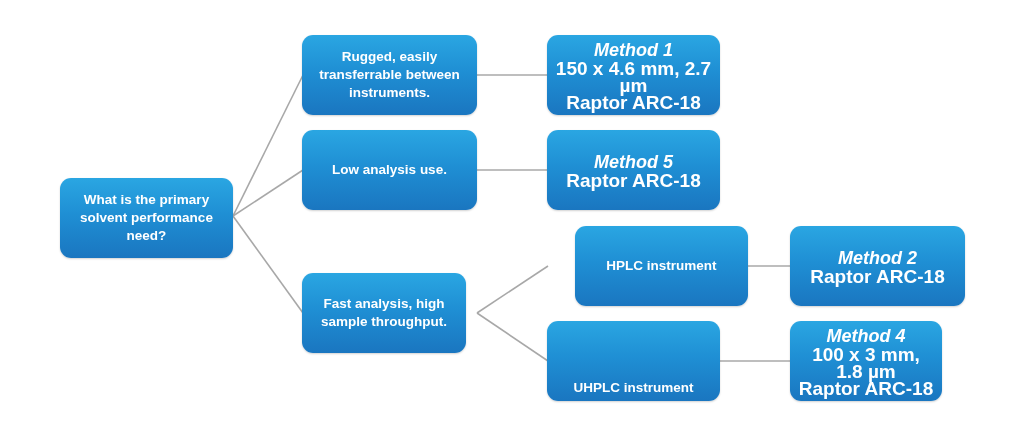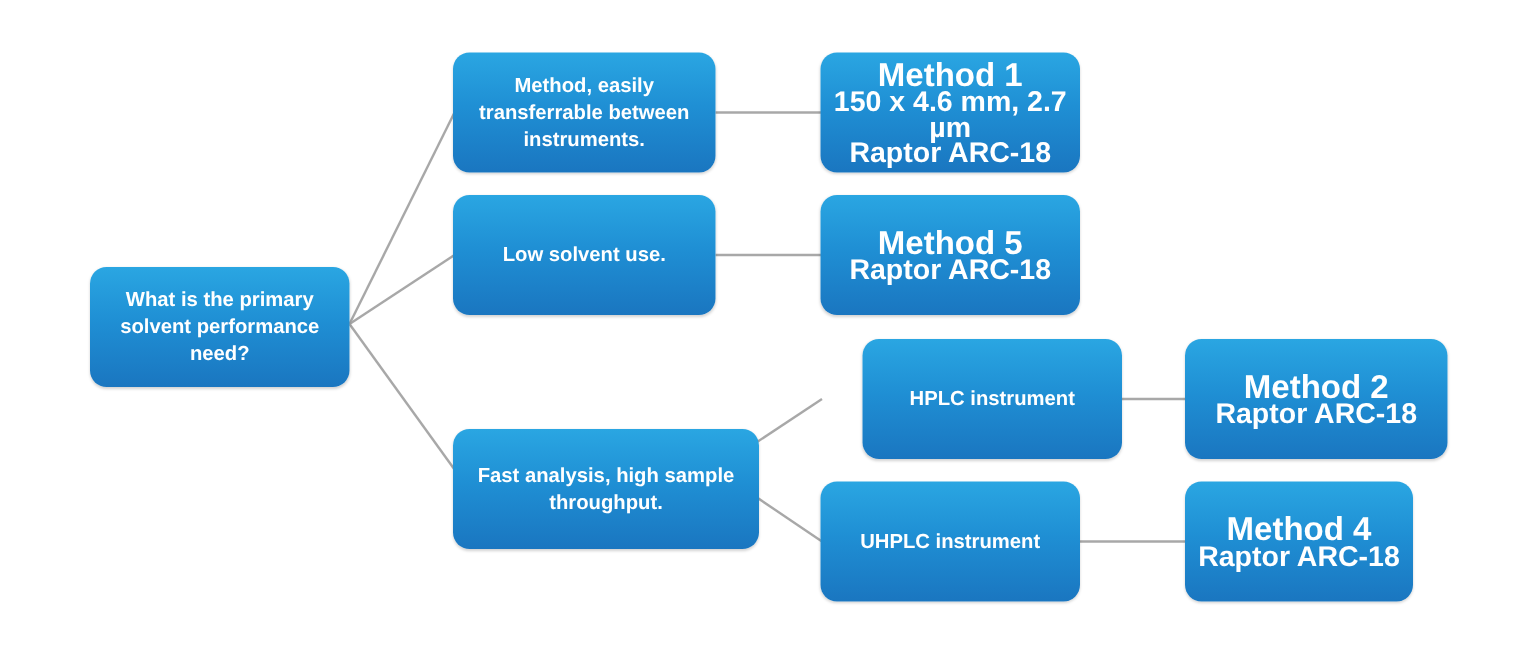--- a/index.html
+++ b/index.html
@@ -12,21 +12,21 @@
       border-radius: 11px;
       background: linear-gradient(to bottom, #2aa6e2 0%, #1f8fd4 45%, #1a76c0 100%);
       color: #ffffff;
       display: flex; flex-direction: column; align-items: center; justify-content: center;
       text-align: center;
       font-weight: bold;
       box-shadow: 0 1px 2px rgba(0,0,0,0.18);
       padding: 4px 8px;
     }
     .node .txt { font-size: 13.5px; line-height: 18px; }
-    .node .mtitle { font-size: 22px; line-height: 20px; }
+    .node .mtitle { font-size: 18px; line-height: 20px; font-style: italic; }
     .node .mline { font-size: 19px; line-height: 17px; }
   </style>
 </head>
 <body>
 
 <svg class="connectors" viewBox="0 0 1024 437">
   <g stroke="#a8a8a8" stroke-width="1.6" fill="none">
     <line x1="233" y1="216" x2="303" y2="75"></line>
     <line x1="233" y1="216" x2="303" y2="170"></line>
     <line x1="233" y1="216" x2="303" y2="313"></line>
@@ -37,46 +37,47 @@
     <line x1="720" y1="266" x2="791" y2="266"></line>
     <line x1="720" y1="361" x2="791" y2="361"></line>
   </g>
 </svg>
 
 <div class="node" style="left:60px; top:178px; width:173px; height:80px;">
   <span class="txt">What is the primary solvent performance need?</span>
 </div>
 
 <div class="node" style="left:302px; top:35px; width:175px; height:80px;">
-  <span class="txt">Method, easily transferrable between instruments.</span>
+  <span class="txt">Rugged, easily transferrable between instruments.</span>
 </div>
 <div class="node" style="left:302px; top:130px; width:175px; height:80px;">
-  <span class="txt">Low solvent use.</span>
+  <span class="txt">Low analysis use.</span>
 </div>
-<div class="node" style="left:302px; top:286px; width:204px; height:80px;">
+<div class="node" style="left:302px; top:273px; width:164px; height:80px;">
   <span class="txt" style="padding:0 6px;">Fast analysis, high sample throughput.</span>
 </div>
 
 <div class="node" style="left:547px; top:35px; width:173px; height:80px;">
   <span class="mtitle">Method 1</span>
   <span class="mline">150 x 4.6 mm, 2.7 µm</span>
   <span class="mline">Raptor ARC-18</span>
 </div>
 <div class="node" style="left:547px; top:130px; width:173px; height:80px;">
   <span class="mtitle">Method 5</span>
   <span class="mline">Raptor ARC-18</span>
 </div>
 
 <div class="node" style="left:575px; top:226px; width:173px; height:80px;">
   <span class="txt">HPLC instrument</span>
 </div>
-<div class="node" style="left:547px; top:321px; width:173px; height:80px;">
+<div class="node" style="left:547px; top:321px; width:173px; height:80px;justify-content:flex-end;">
   <span class="txt">UHPLC instrument</span>
 </div>
 
 <div class="node" style="left:790px; top:226px; width:175px; height:80px;">
   <span class="mtitle">Method 2</span>
   <span class="mline">Raptor ARC-18</span>
 </div>
 <div class="node" style="left:790px; top:321px; width:152px; height:80px;">
   <span class="mtitle">Method 4</span>
+  <span class="mline">100 x 3 mm, 1.8 µm</span>
   <span class="mline">Raptor ARC-18</span>
 </div>
 
 </body></html>

